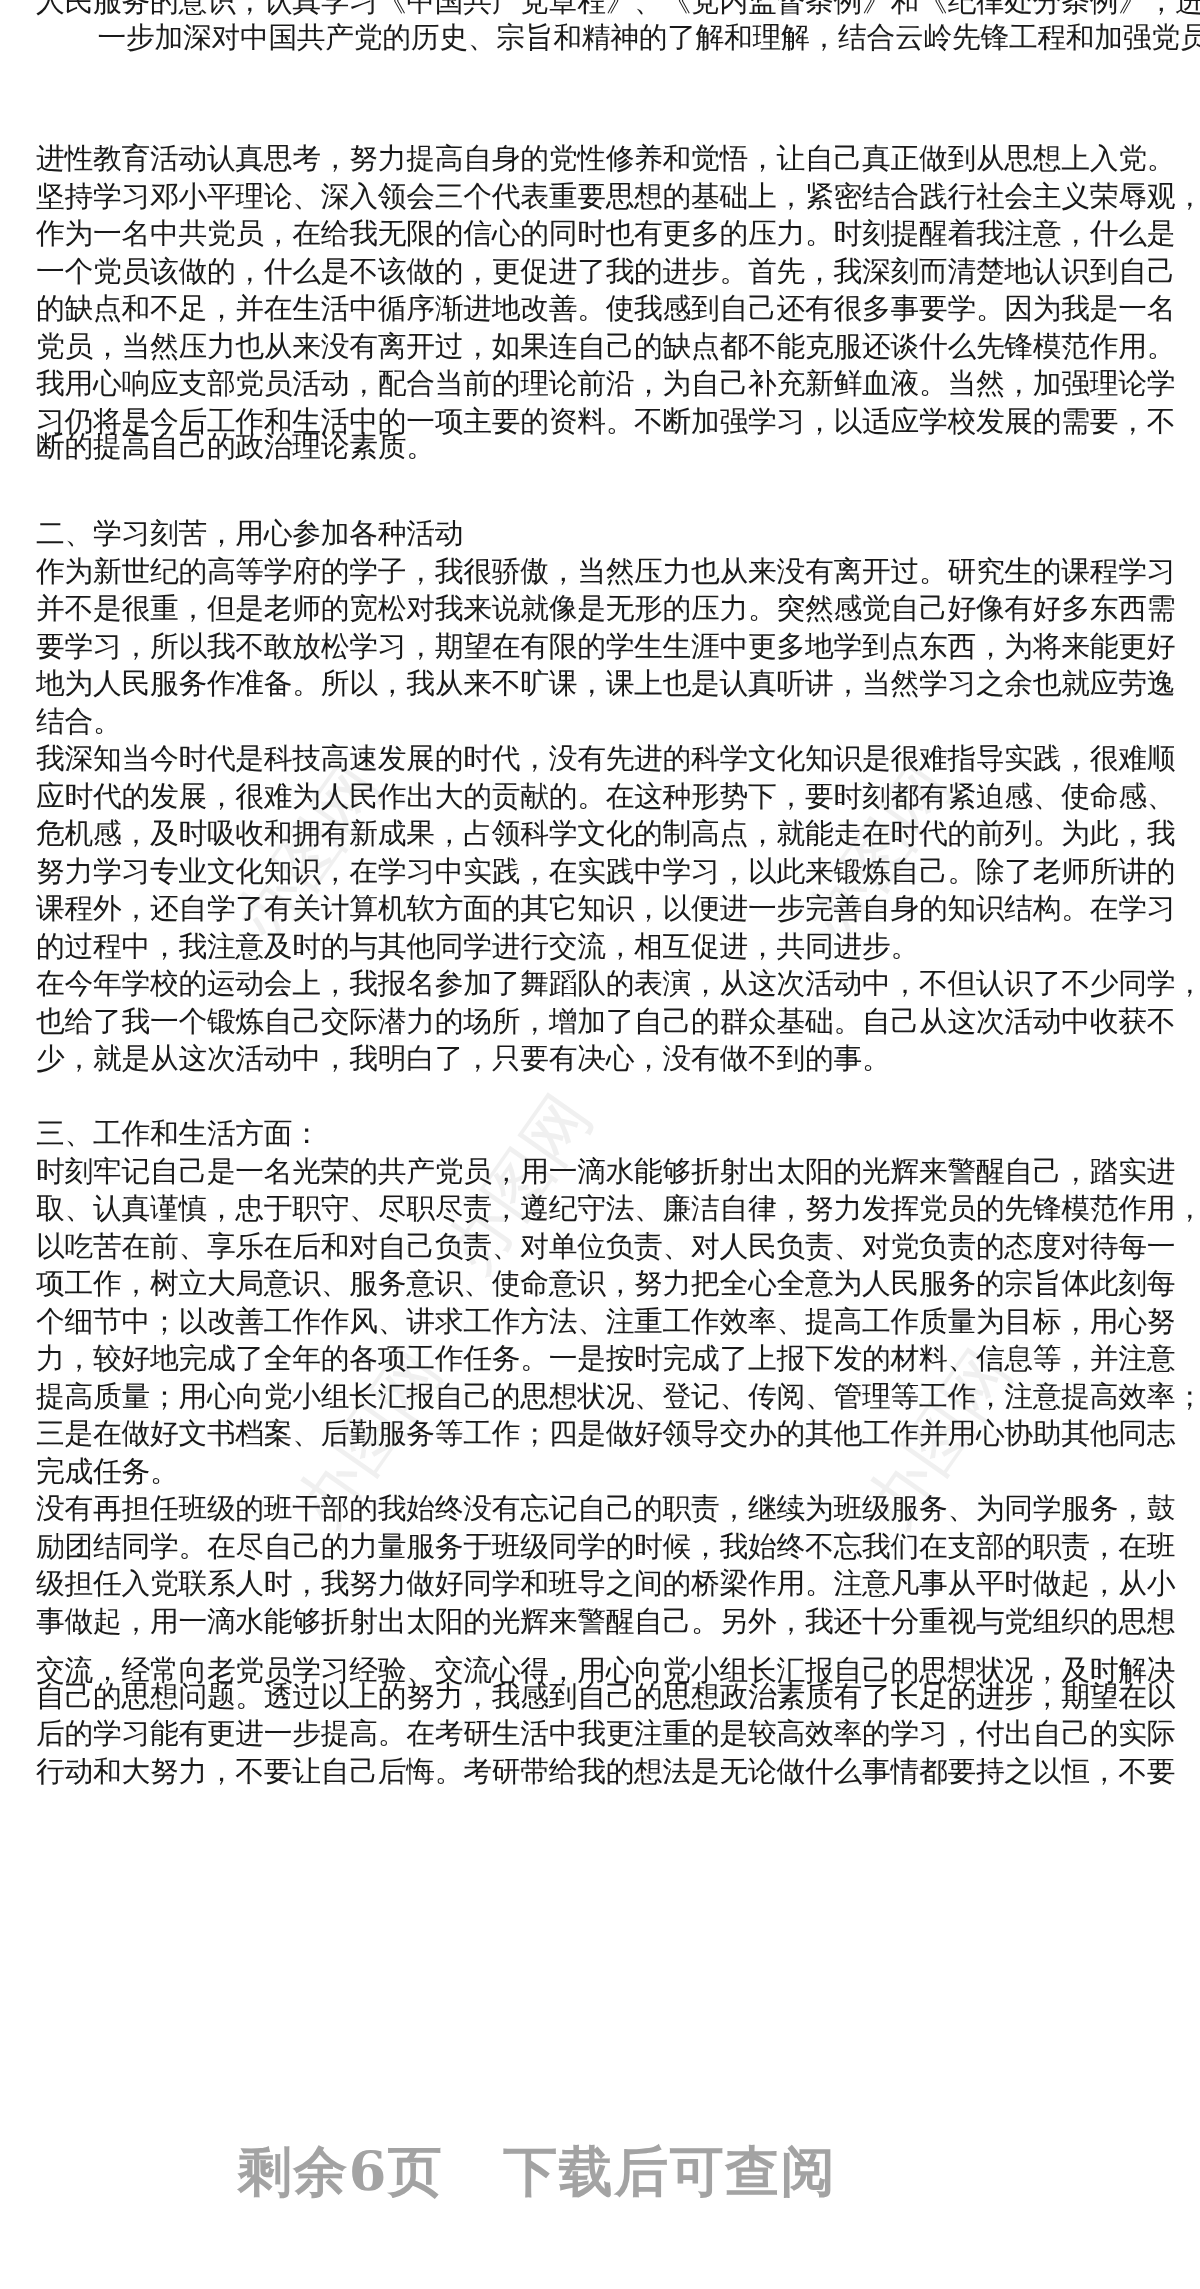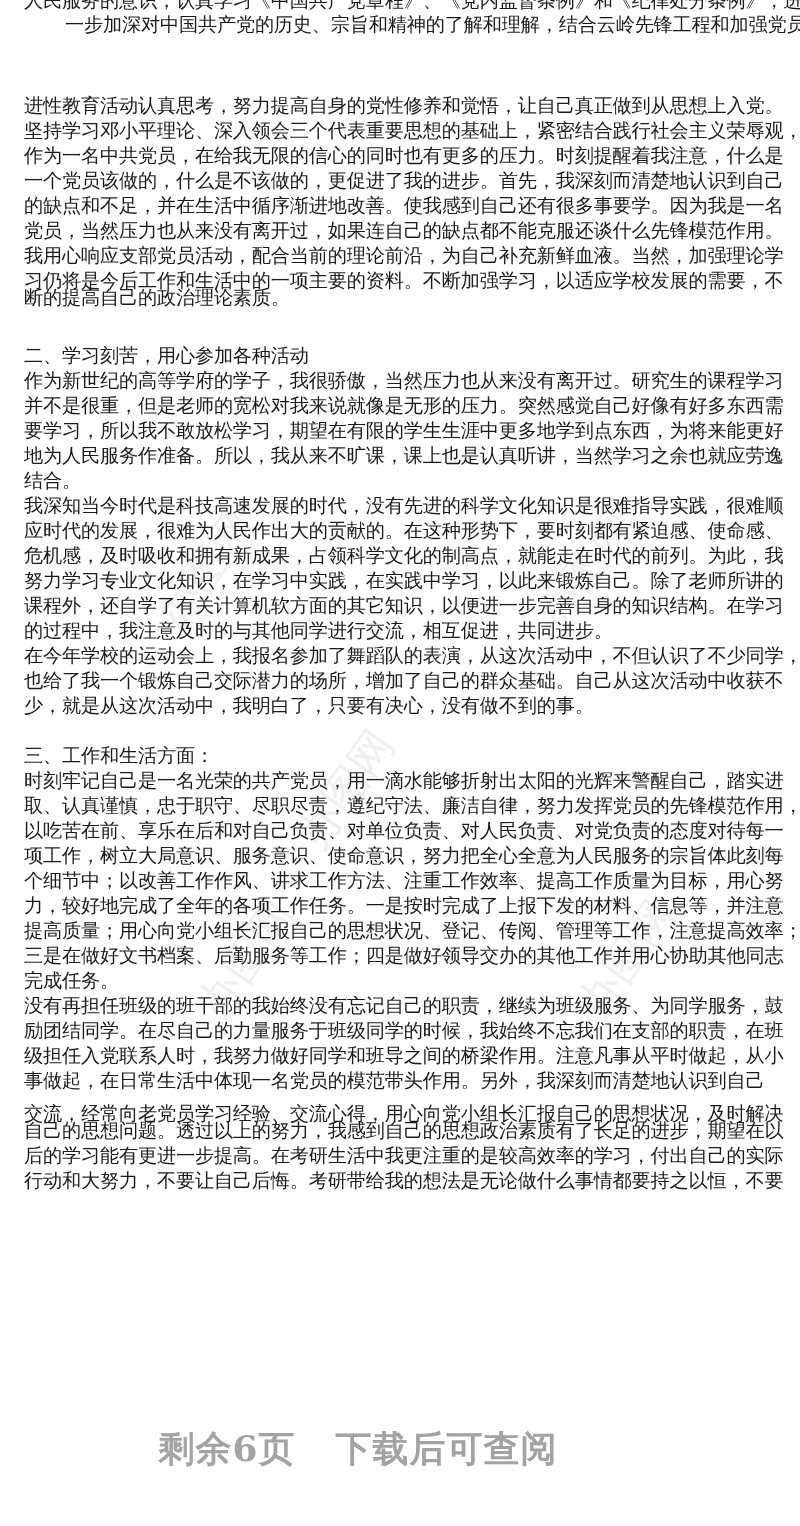--- a/index.html
+++ b/index.html
@@ -107,21 +107,21 @@
   <div class="line" style="top:818px;">以吃苦在前、享乐在后和对自己负责、对单位负责、对人民负责、对党负责的态度对待每一</div>
   <div class="line" style="top:843px;">项工作，树立大局意识、服务意识、使命意识，努力把全心全意为人民服务的宗旨体此刻每</div>
   <div class="line" style="top:868px;">个细节中；以改善工作作风、讲求工作方法、注重工作效率、提高工作质量为目标，用心努</div>
   <div class="line" style="top:893px;">力，较好地完成了全年的各项工作任务。一是按时完成了上报下发的材料、信息等，并注意</div>
   <div class="line" style="top:918px;">提高质量；用心向党小组长汇报自己的思想状况、登记、传阅、管理等工作，注意提高效率；</div>
   <div class="line" style="top:943px;">三是在做好文书档案、后勤服务等工作；四是做好领导交办的其他工作并用心协助其他同志</div>
   <div class="line" style="top:968px;">完成任务。</div>
   <div class="line" style="top:993px;">没有再担任班级的班干部的我始终没有忘记自己的职责，继续为班级服务、为同学服务，鼓</div>
   <div class="line" style="top:1018px;">励团结同学。在尽自己的力量服务于班级同学的时候，我始终不忘我们在支部的职责，在班</div>
   <div class="line" style="top:1043px;">级担任入党联系人时，我努力做好同学和班导之间的桥梁作用。注意凡事从平时做起，从小</div>
-  <div class="line" style="top:1068px;">事做起，在日常生活中体现一名党员的模范带头作用。另外，我深刻而清楚地认识到自己</div>
+  <div class="line" style="top:1068px;">事做起，用一滴水能够折射出太阳的光辉来警醒自己。另外，我还十分重视与党组织的思想</div>
   <div class="line" style="top:1101px;">交流，经常向老党员学习经验、交流心得，用心向党小组长汇报自己的思想状况，及时解决</div>
   <div class="line" style="top:1118px;">自己的思想问题。透过以上的努力，我感到自己的思想政治素质有了长足的进步，期望在以</div>
   <div class="line" style="top:1143px;">后的学习能有更进一步提高。在考研生活中我更注重的是较高效率的学习，付出自己的实际</div>
   <div class="line" style="top:1168px;">行动和大努力，不要让自己后悔。考研带给我的想法是无论做什么事情都要持之以恒，不要</div>
 
   <div class="footer-banner">
     <span>剩余6页</span><span class="gap"></span><span>下载后可查阅</span>
   </div>
 </div>
 

